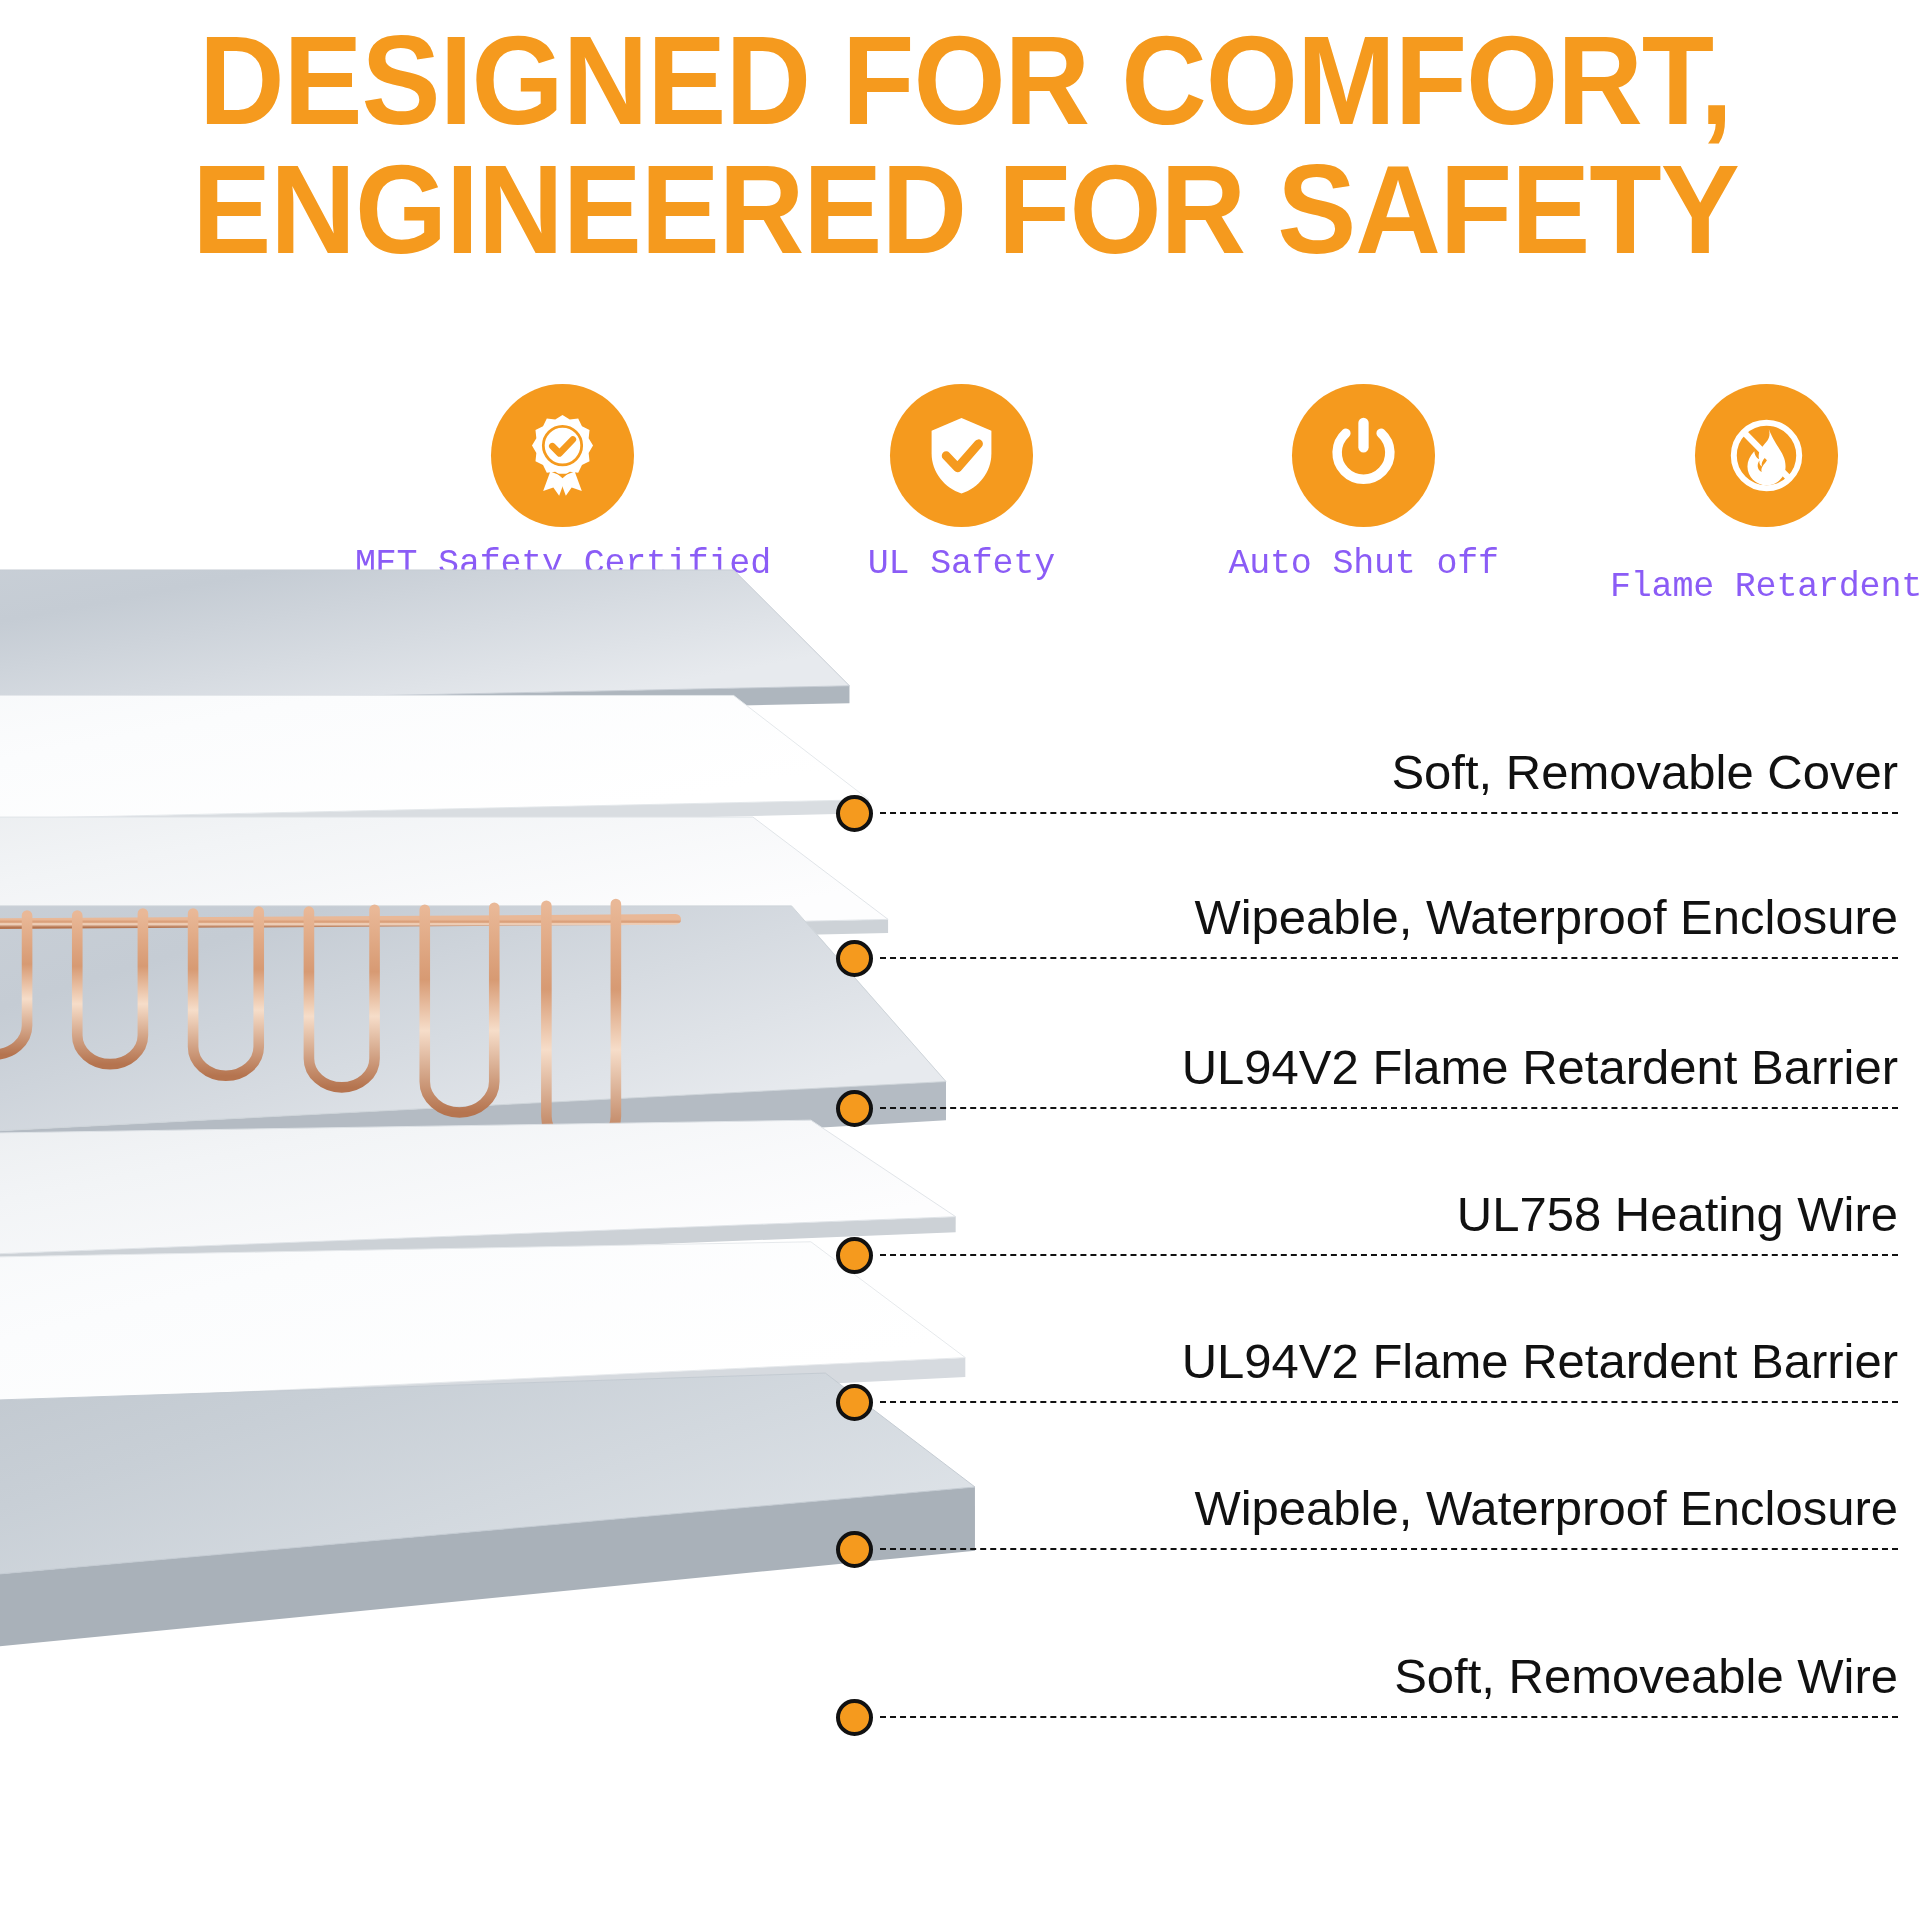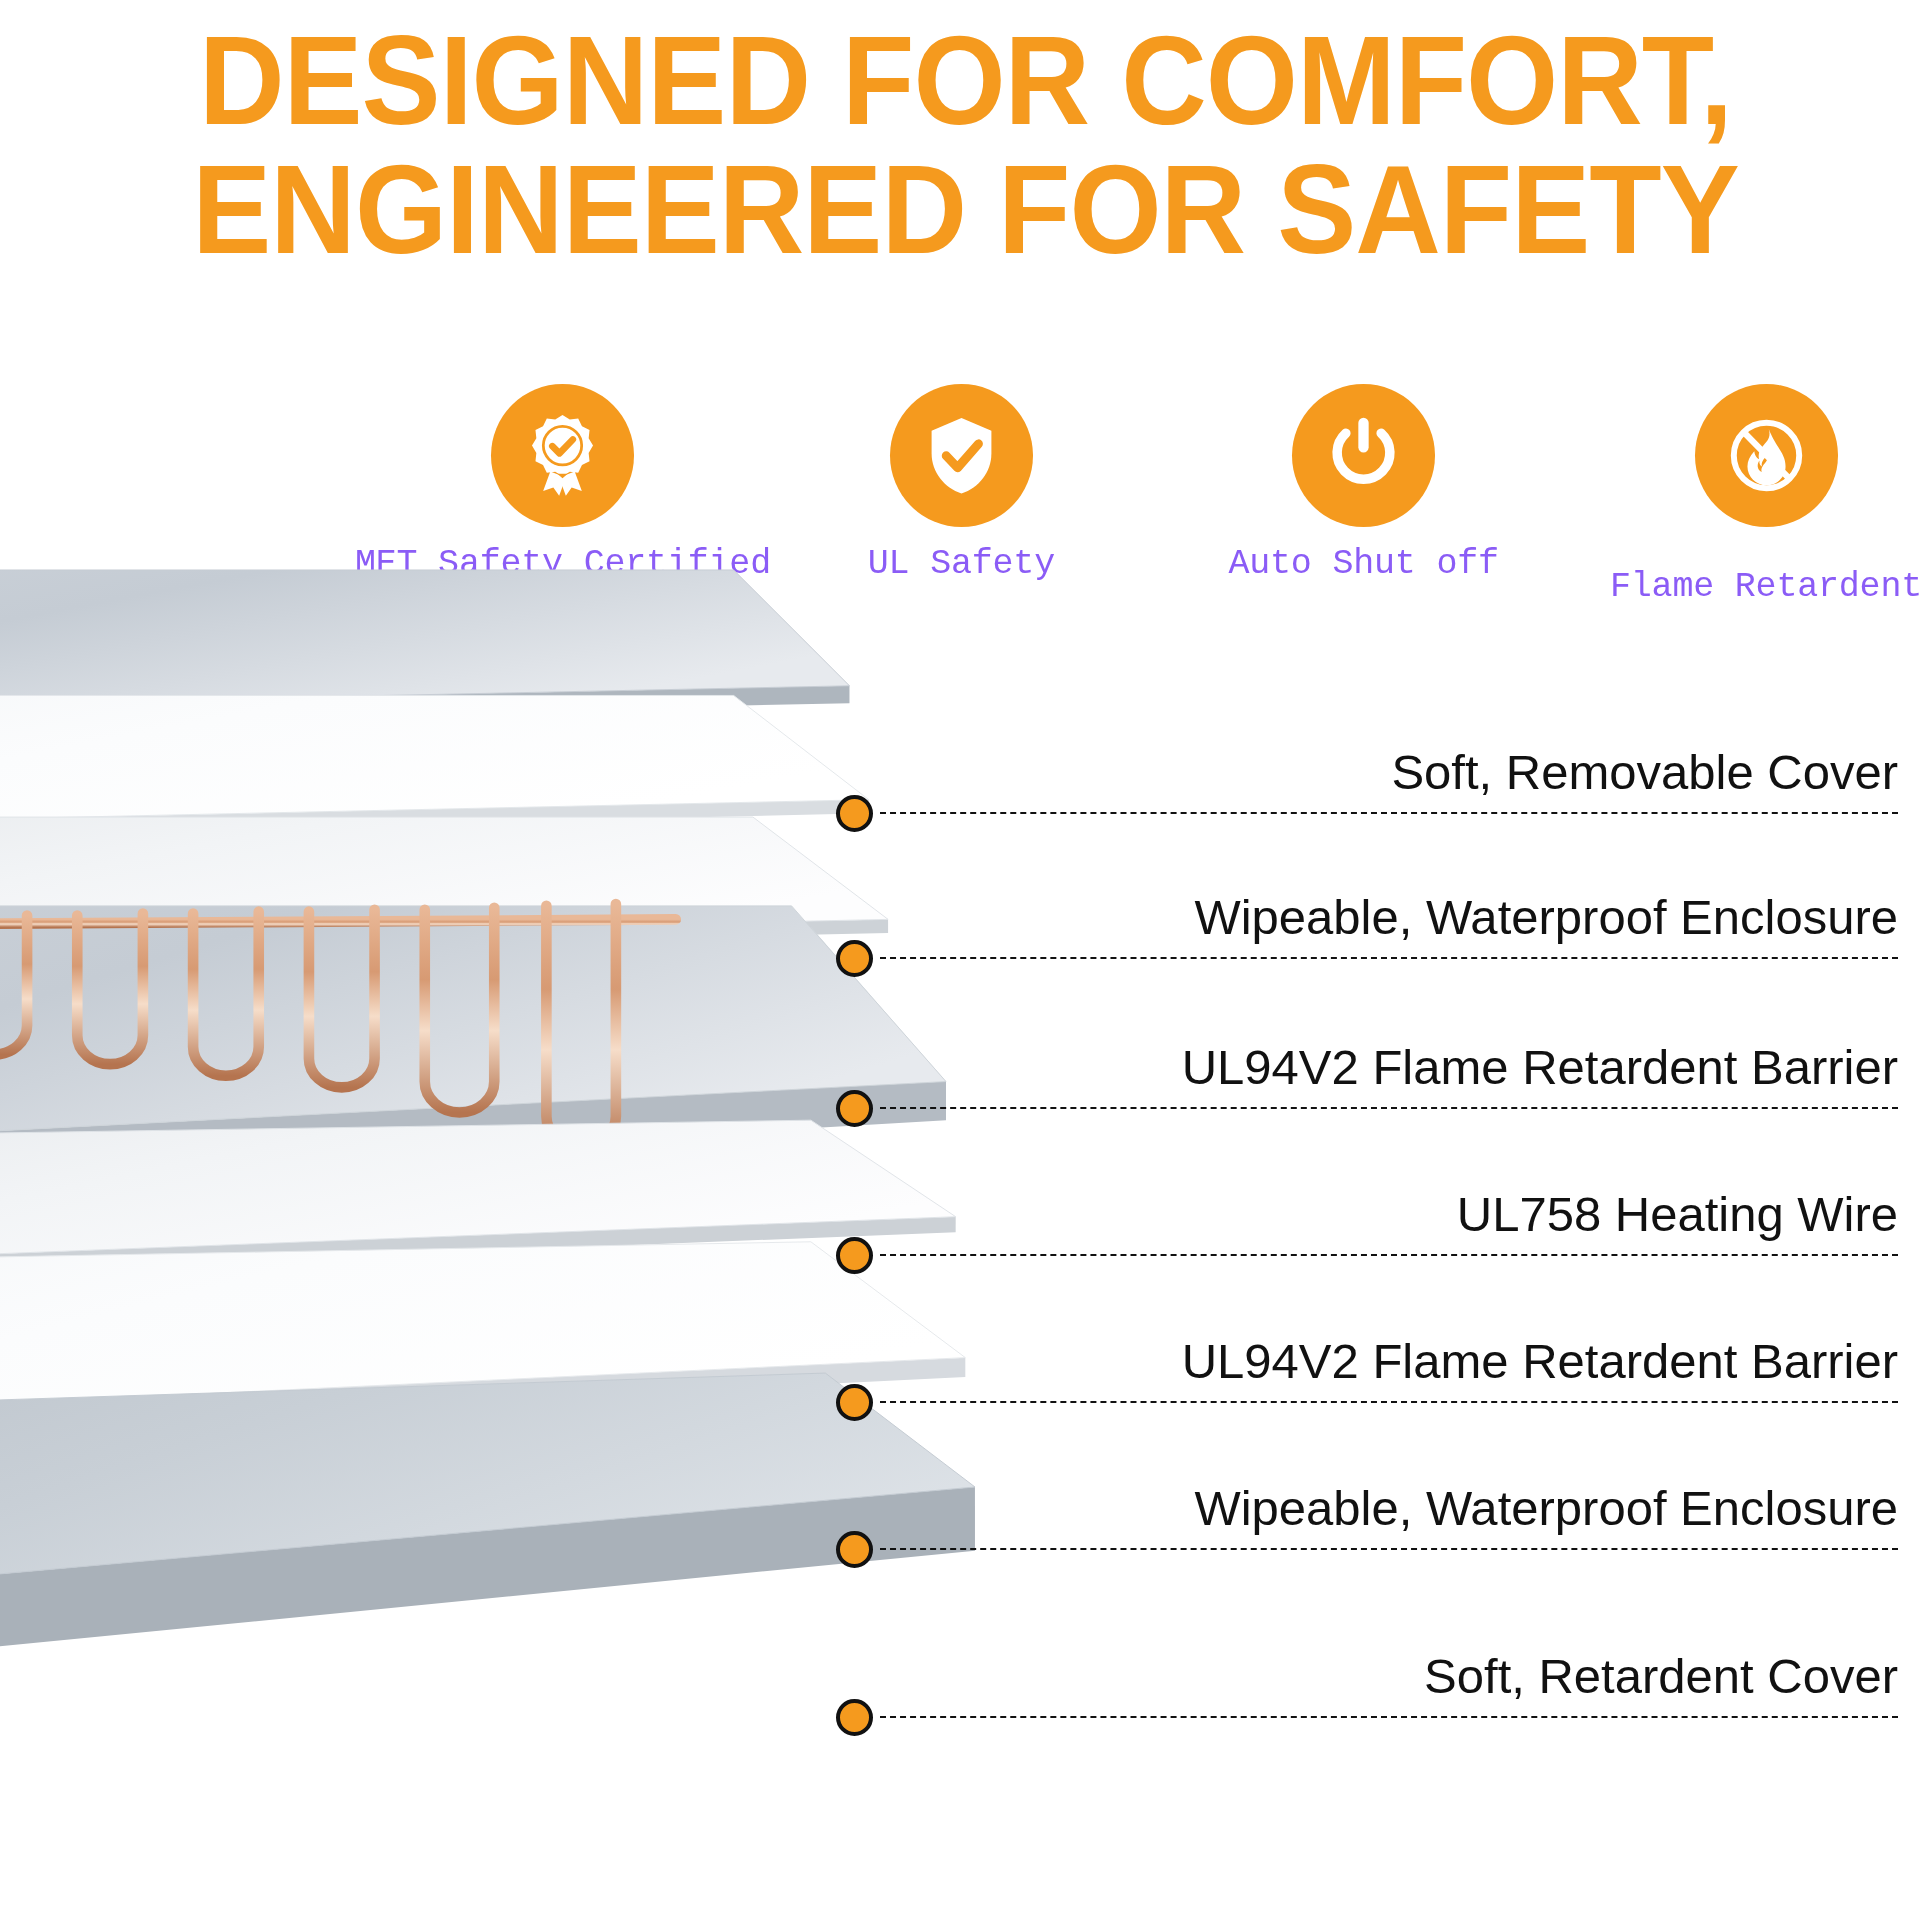--- a/index.html
+++ b/index.html
@@ -312,19 +312,19 @@
 
     <div class="callout" style="left:836px;top:1549px;width:1062px;">
       <span class="co-dot"></span>
       <span class="co-line" style="width:1018px;"></span>
       <span class="co-text">Wipeable, Waterproof Enclosure</span>
     </div>
 
     <div class="callout" style="left:836px;top:1717px;width:1062px;">
       <span class="co-dot"></span>
       <span class="co-line" style="width:1018px;"></span>
-      <span class="co-text">Soft, Retardent Cover</span>
+      <span class="co-text">Soft, Removeable Wire</span>
     </div>
 
   </div>
 
 </div>
 
 
 </body></html>

